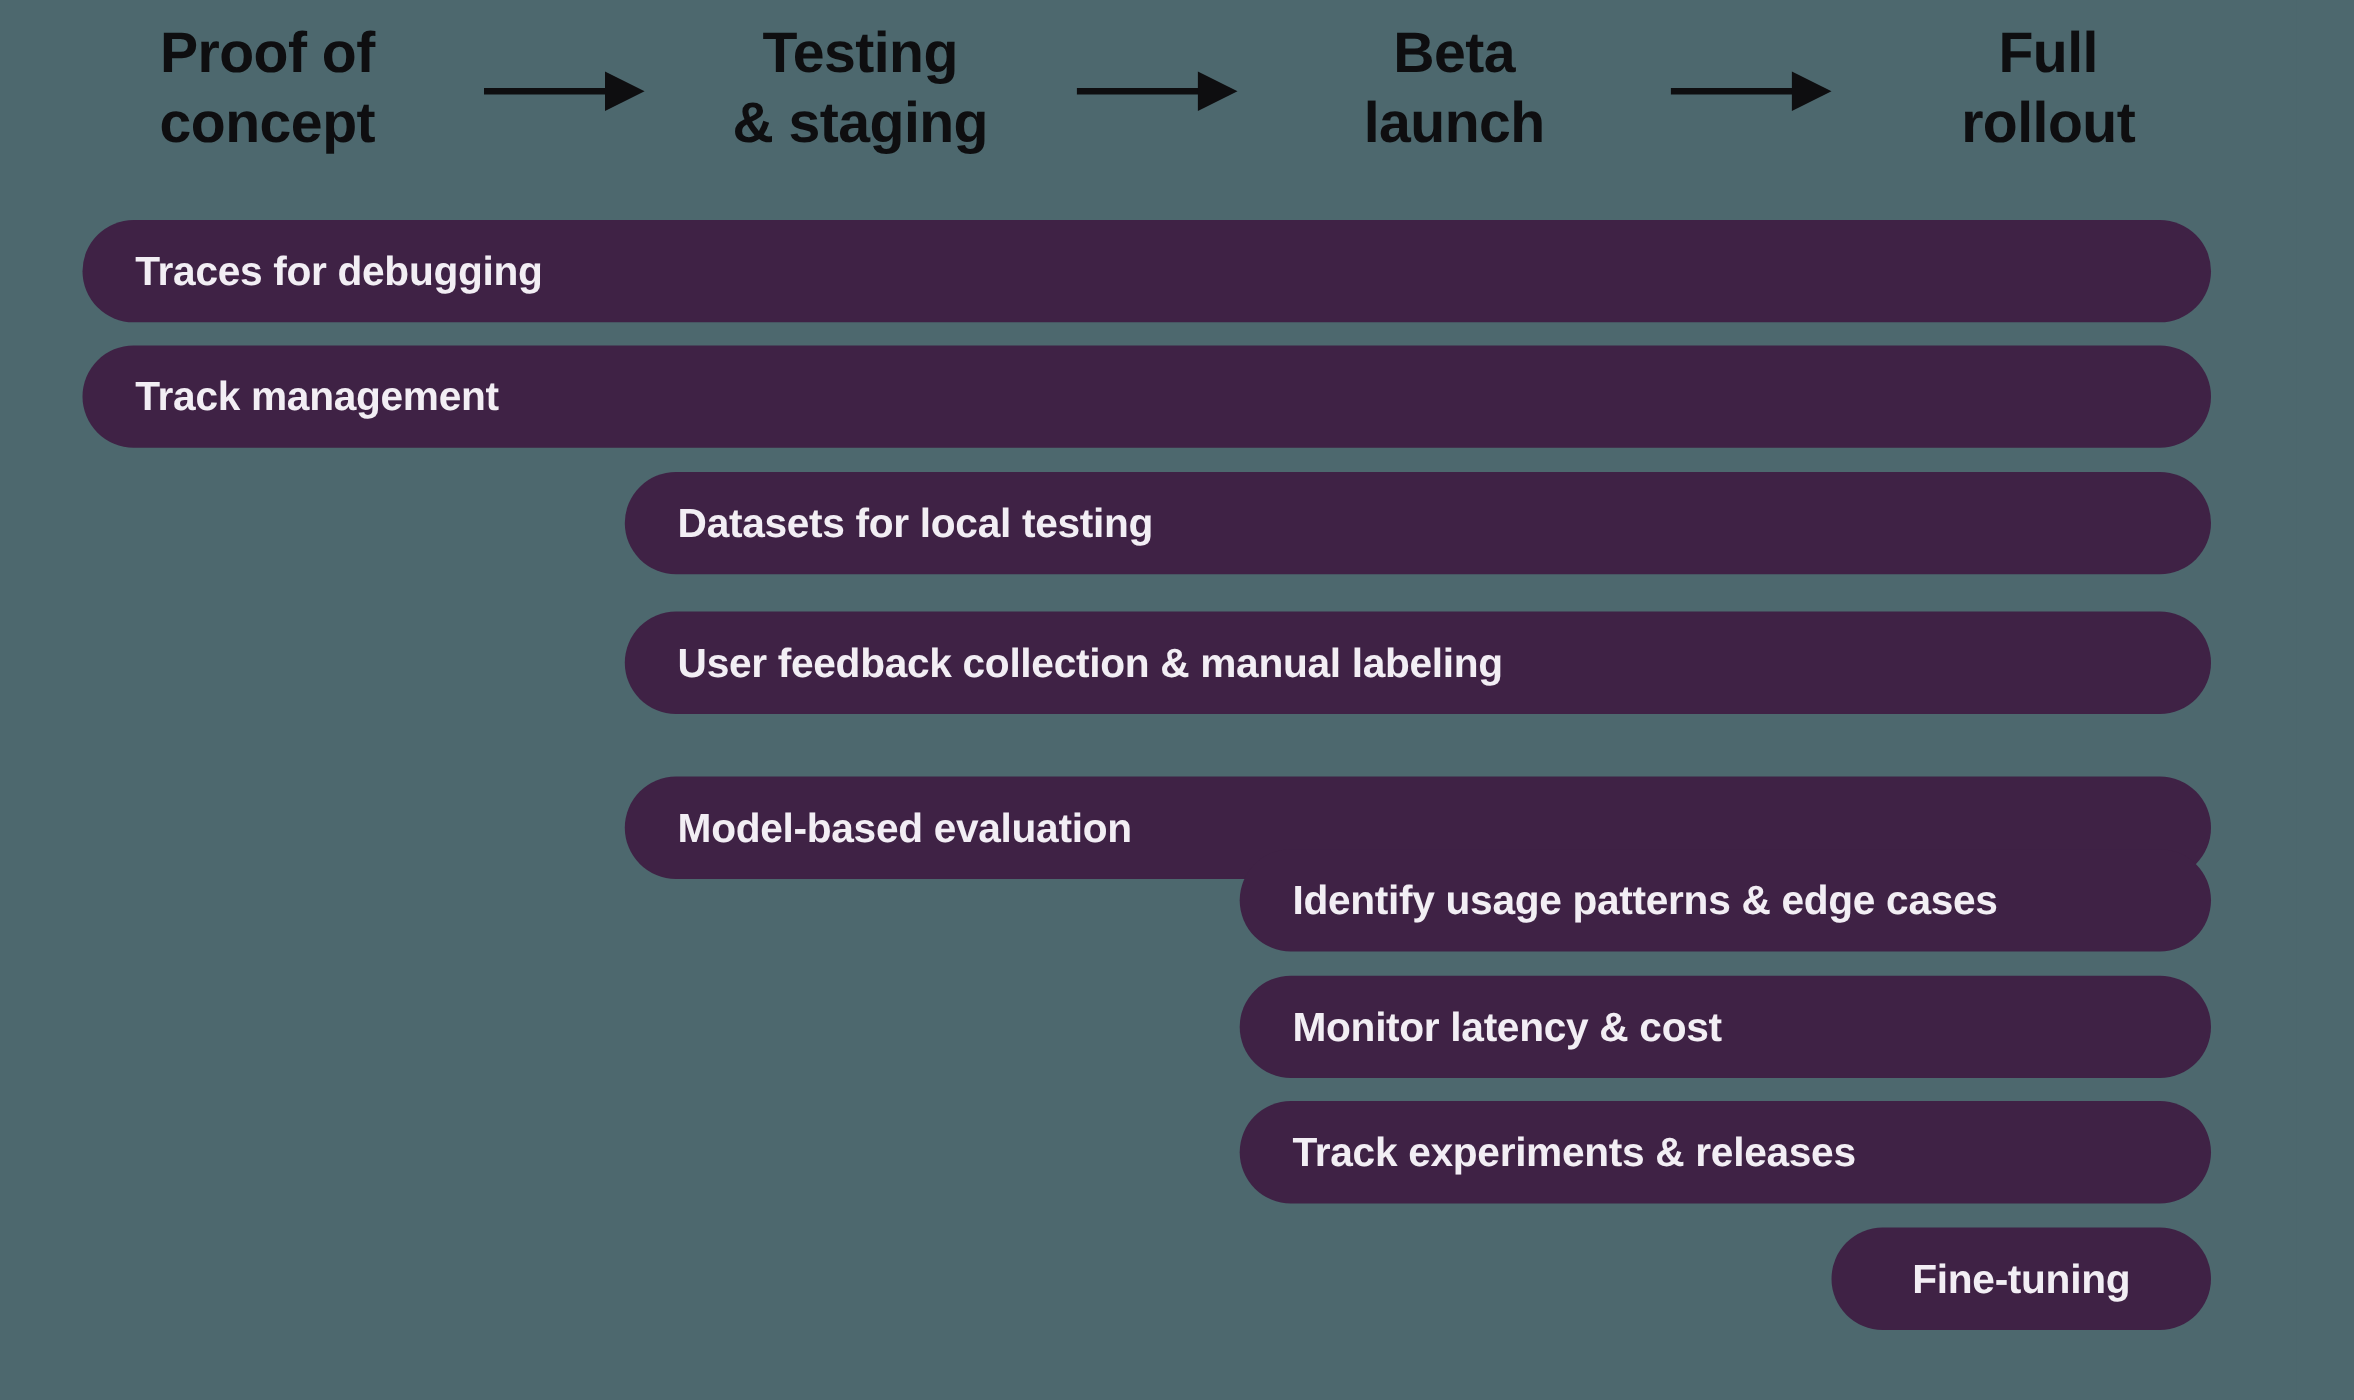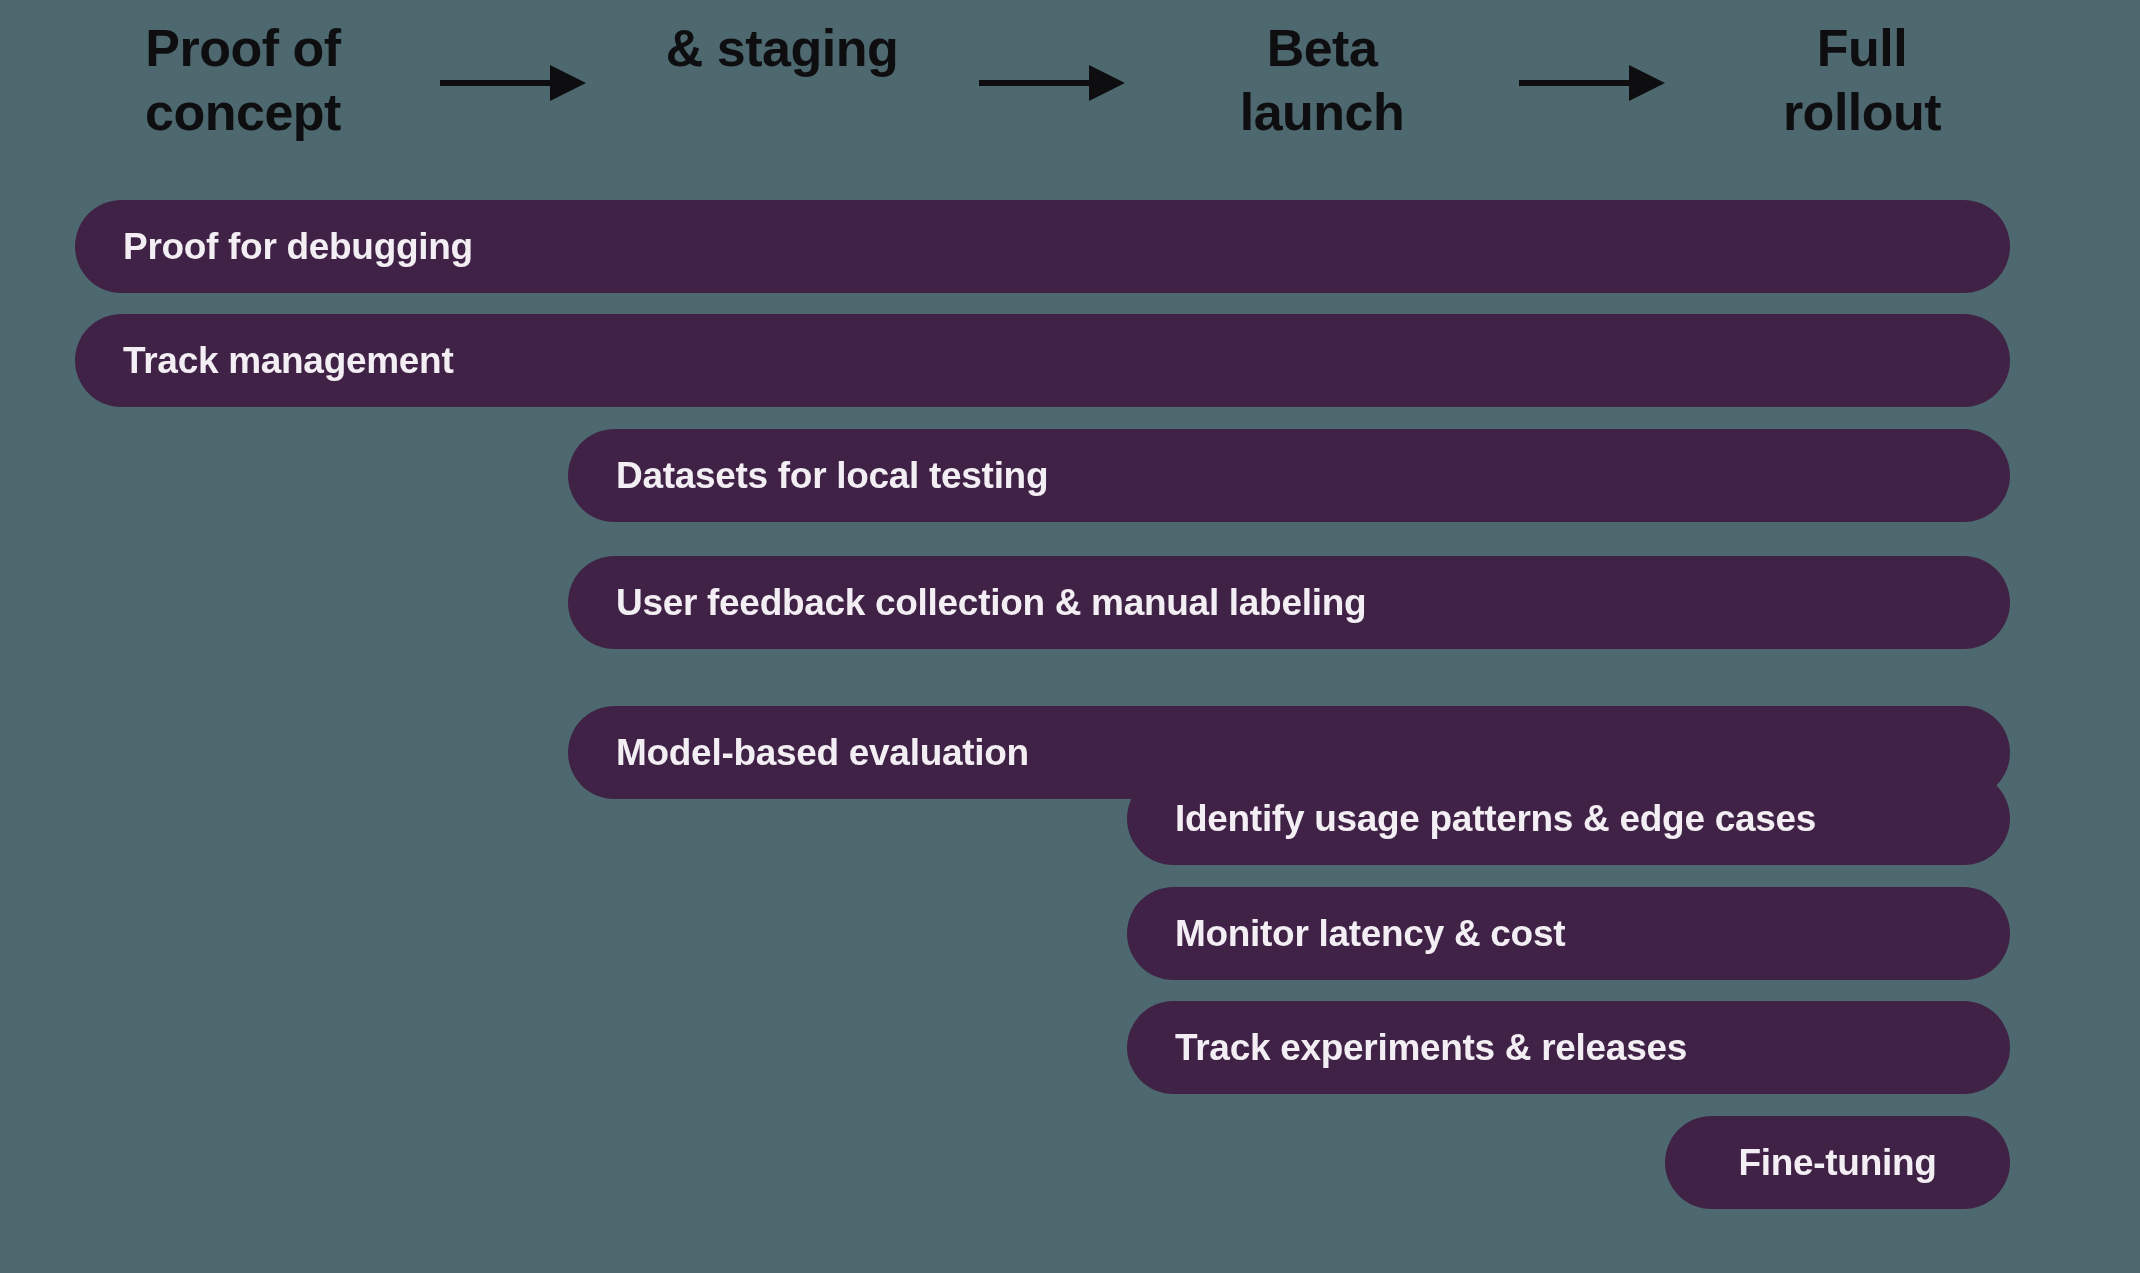--- a/index.html
+++ b/index.html
@@ -73,20 +73,21 @@
 </head>
 <body>
 
 <div class="canvas">
 
   <div class="stage stage-1">
     <div>Proof of</div>
     <div>concept</div>
   </div>
   <div class="stage stage-2">
+    <div>Testing</div>
     <div>&amp; staging</div>
   </div>
   <div class="stage stage-3">
     <div>Beta</div>
     <div>launch</div>
   </div>
   <div class="stage stage-4">
     <div>Full</div>
     <div>rollout</div>
   </div>
@@ -98,21 +99,21 @@
   <svg class="arrow arrow-2" viewBox="0 0 150 44">
     <line x1="2" y1="22" x2="114" y2="22" stroke="#0e0e10" stroke-width="6"></line>
     <polygon points="112,4 148,22 112,40" fill="#0e0e10"></polygon>
   </svg>
   <svg class="arrow arrow-3" viewBox="0 0 150 44">
     <line x1="2" y1="22" x2="114" y2="22" stroke="#0e0e10" stroke-width="6"></line>
     <polygon points="112,4 148,22 112,40" fill="#0e0e10"></polygon>
   </svg>
 
   <div class="bar bar-0">
-    <span>Proof for debugging</span>
+    <span>Traces for debugging</span>
   </div>
   <div class="bar bar-1">
     <span>Track management</span>
   </div>
   <div class="bar bar-2">
     <span>Datasets for local testing</span>
   </div>
   <div class="bar bar-3">
     <span>User feedback collection &amp; manual labeling</span>
   </div>

